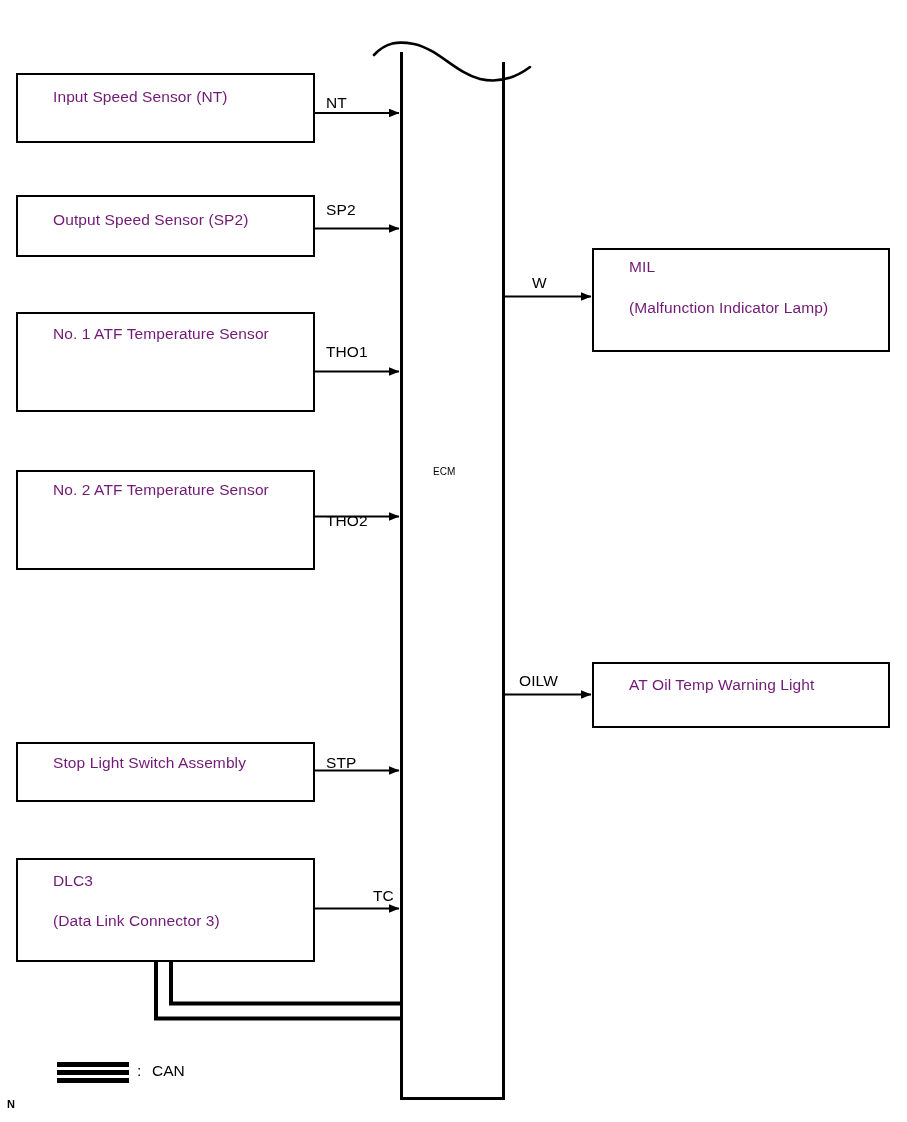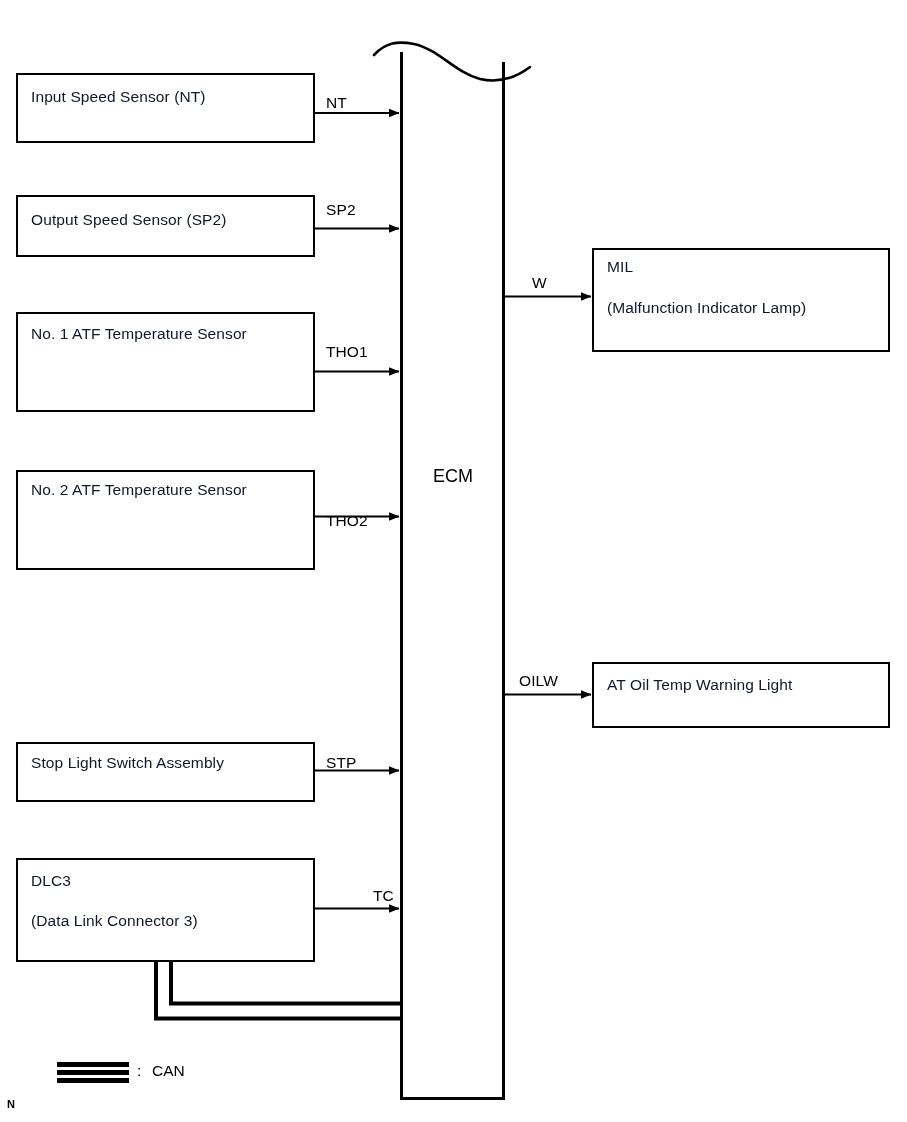--- a/index.html
+++ b/index.html
@@ -29,35 +29,36 @@
   .node-box {
     position: absolute;
     box-sizing: border-box;
     border: 2.5px solid #000000;
     background: #ffffff;
   }
   .node-label {
     position: absolute;
     font-size: 15.5px;
     line-height: 17px;
-    color: #0f172a;
+    color: #701a75;
     white-space: nowrap;
     letter-spacing: 0.1px;
+    margin-left: 22px;
   }
   .signal-label {
     position: absolute;
     font-size: 15.5px;
     line-height: 17px;
     color: #000000;
     white-space: nowrap;
     letter-spacing: 0.1px;
   }
   .ecm-label {
     position: absolute;
-    font-size: 18px;
+    font-size: 10px;
     color: #000000;
     white-space: nowrap;
   }
   .legend-label {
     position: absolute;
     font-size: 15.5px;
     color: #000000;
     white-space: nowrap;
   }
   .corner-mark {

